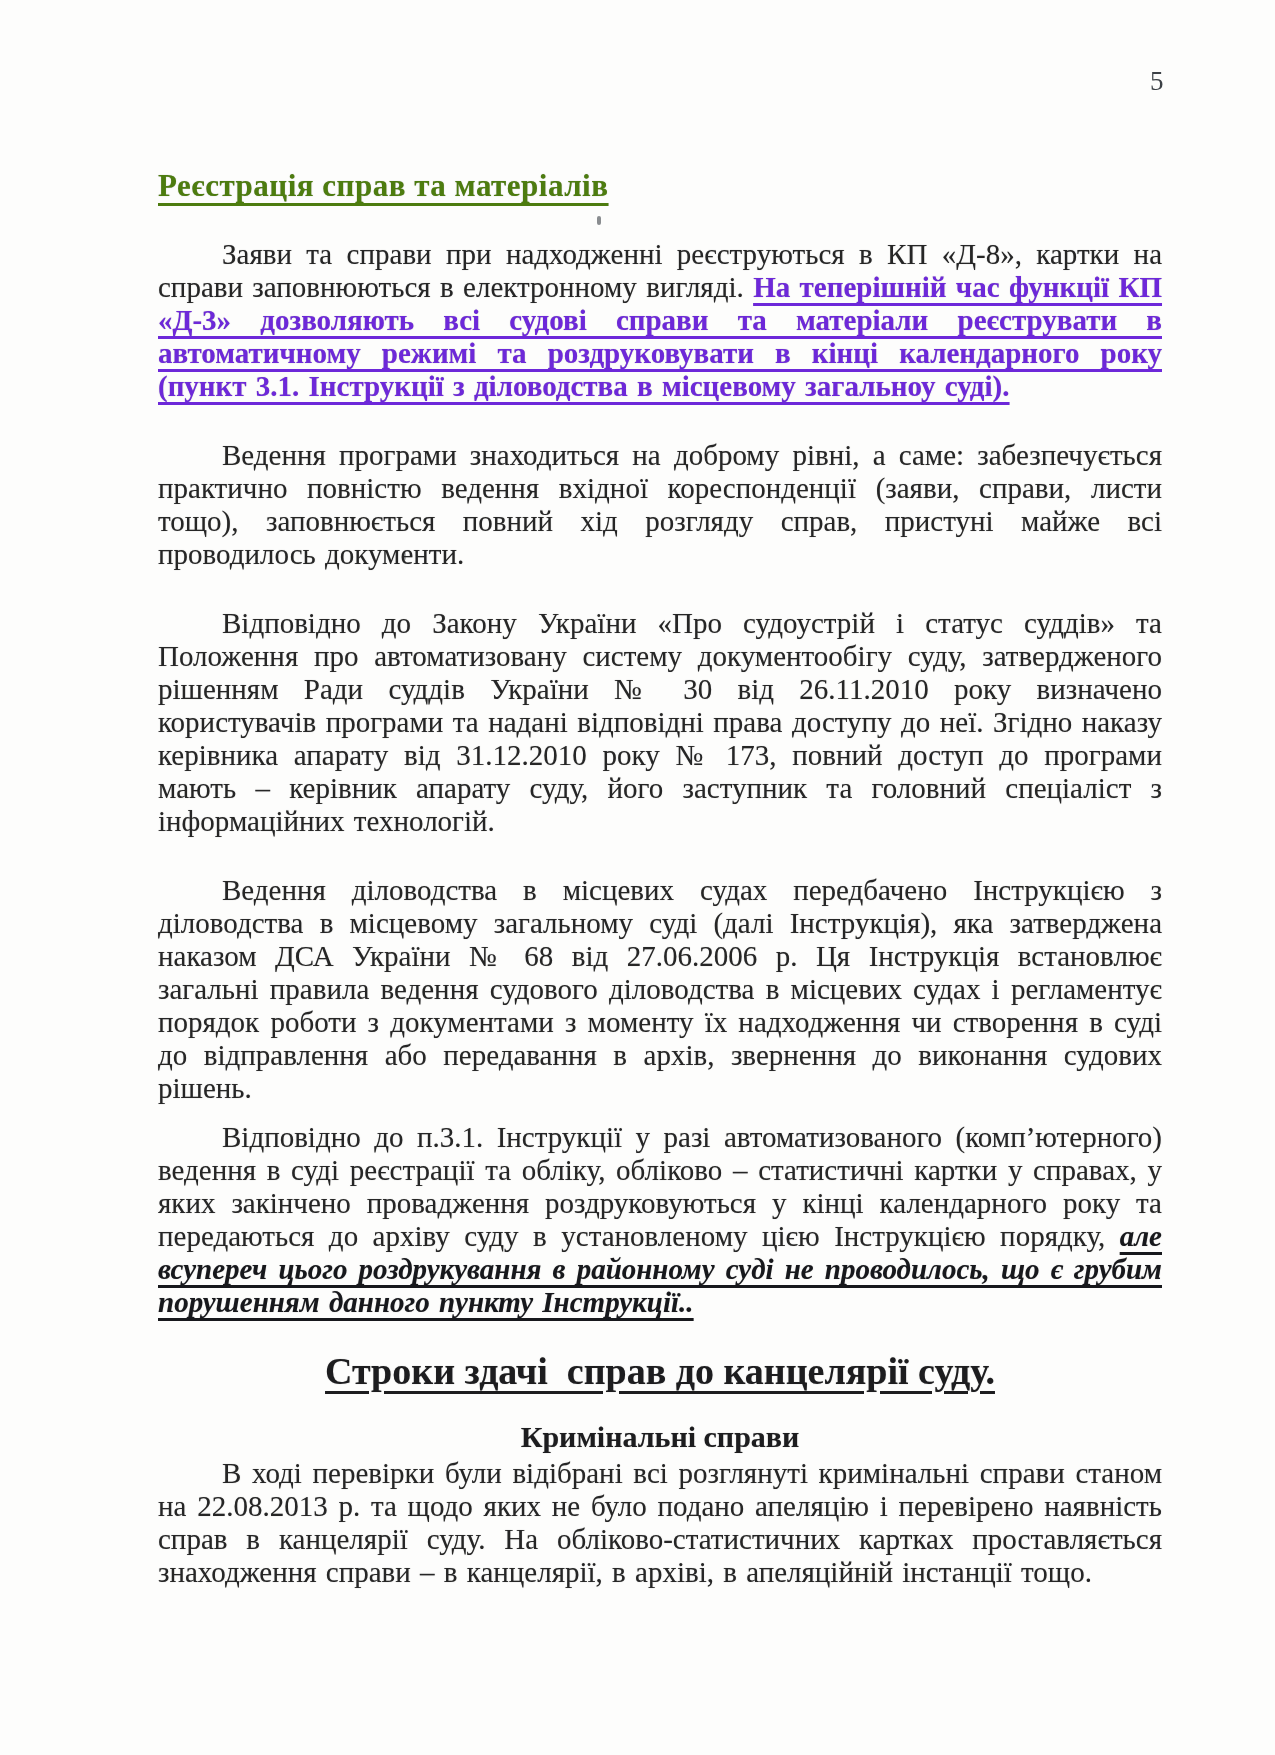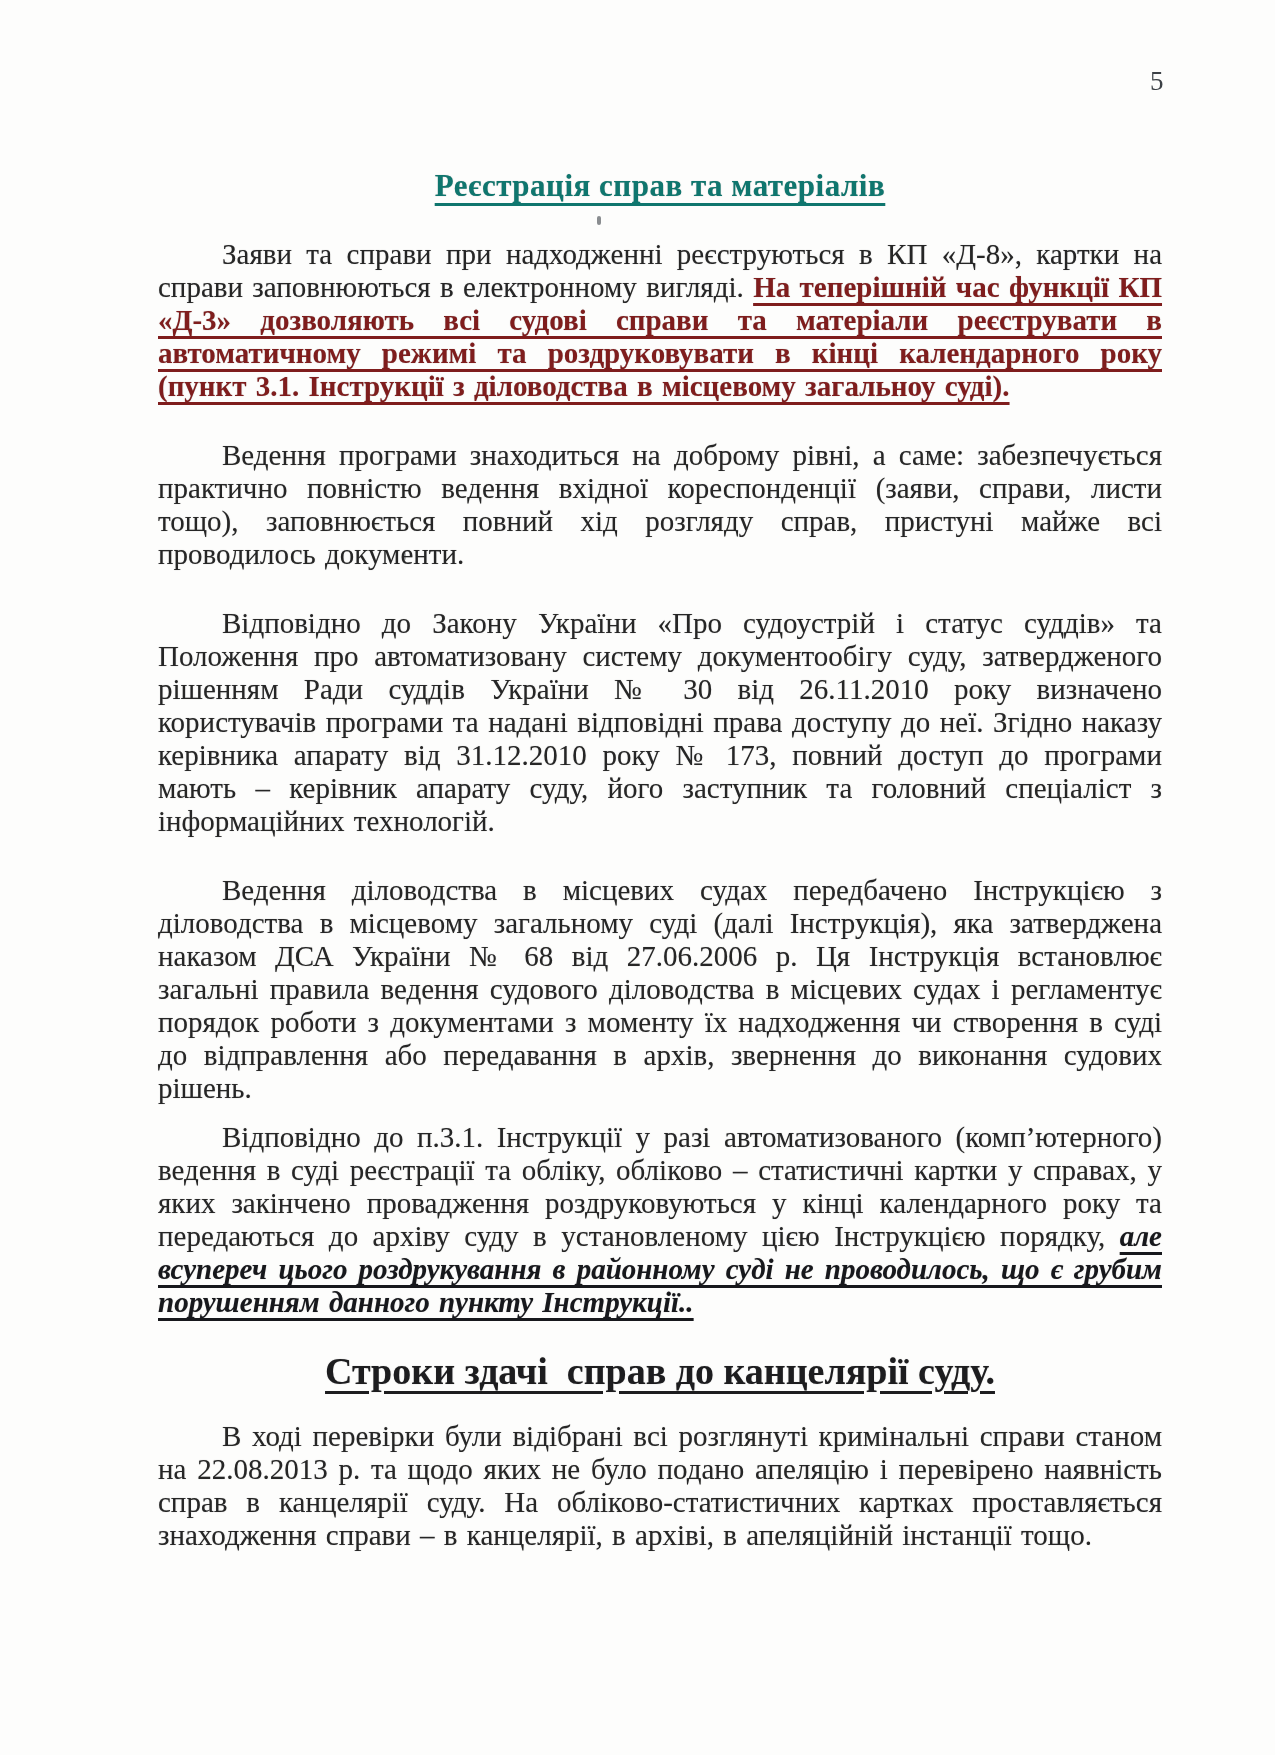--- a/index.html
+++ b/index.html
@@ -27,43 +27,43 @@
     position: absolute;
     top: 0;
     left: 0;
     box-sizing: border-box;
     width: 1275px;
     padding: 168px 113px 0 158px;
     text-shadow: 0 0 1px rgba(45,45,45,0.35);
   }
   h1.doc-title {
     margin: 0 0 34px 0;
-    text-align: center;
+    text-align: left;
     font-size: 31px;
     font-weight: bold;
     letter-spacing: 0.5px;
-    color: #0f766e;
+    color: #4d7c0f;
     text-decoration: underline;
     text-decoration-thickness: 2.5px;
     text-underline-offset: 7px;
   }
   p.para {
     margin: 0 0 36px 0;
     font-size: 29px;
     line-height: 33px;
     text-align: justify;
     text-indent: 64px;
     word-spacing: 2px;
   }
   p.no-gap {
     margin-bottom: 16px;
   }
   .bu {
     font-weight: bold;
-    color: #7f1d1d;
+    color: #6d28d9;
     text-decoration: underline;
     text-decoration-thickness: 3px;
     text-underline-offset: 6px;
   }
   .biu {
     font-weight: bold;
     font-style: italic;
     color: #17181c;
     text-decoration: underline;
     text-decoration-thickness: 2.5px;
@@ -116,17 +116,18 @@
     <p class="para">Ведення програми знаходиться на доброму рівні, а саме: забезпечується практично повністю ведення вхідної кореспонденції (заяви, справи, листи тощо), заповнюється повний хід розгляду справ, пристуні майже всі проводилось документи.</p>
 
     <p class="para">Відповідно до Закону України «Про судоустрій і статус суддів» та Положення про автоматизовану систему документообігу суду, затвердженого рішенням Ради суддів України № 30 від 26.11.2010 року визначено користувачів програми та надані відповідні права доступу до неї. Згідно наказу керівника апарату від 31.12.2010 року № 173, повний доступ до програми мають –  керівник апарату суду, його заступник та головний спеціаліст з інформаційних технологій.</p>
 
     <p class="para no-gap">Ведення діловодства в місцевих судах передбачено Інструкцією з діловодства в місцевому загальному суді (далі Інструкція), яка затверджена наказом ДСА України № 68 від 27.06.2006 р. Ця Інструкція встановлює загальні правила ведення судового діловодства в місцевих судах і регламентує порядок роботи з документами з моменту їх надходження  чи створення в суді до відправлення або передавання в архів, звернення до виконання судових рішень.</p>
 
     <p class="para"><span>Відповідно до п.3.1. Інструкції у разі автоматизованого (комп’ютерного) ведення в суді реєстрації та обліку, обліково – статистичні картки у справах, у яких закінчено провадження роздруковуються у кінці календарного року та передаються до архіву суду в установленому цією Інструкцією порядку, </span><span class="biu">але всупереч цього роздрукування в районному суді не проводилось, що є грубим порушенням данного пункту Інструкції..</span></p>
 
     <h2 class="sec-heading">Строки здачі  справ до канцелярії суду.</h2>
 
+    <h3 class="sub-heading">Кримінальні справи</h3>
 
     <p class="para">В ході перевірки були відібрані всі розглянуті кримінальні справи станом на 22.08.2013 р.  та щодо яких не було подано апеляцію і перевірено наявність справ в канцелярії суду. На обліково-статистичних картках проставляється знаходження справи – в канцелярії, в архіві, в апеляційній інстанції тощо.</p>
 
   </div>
 </div>
 
 </body></html>

